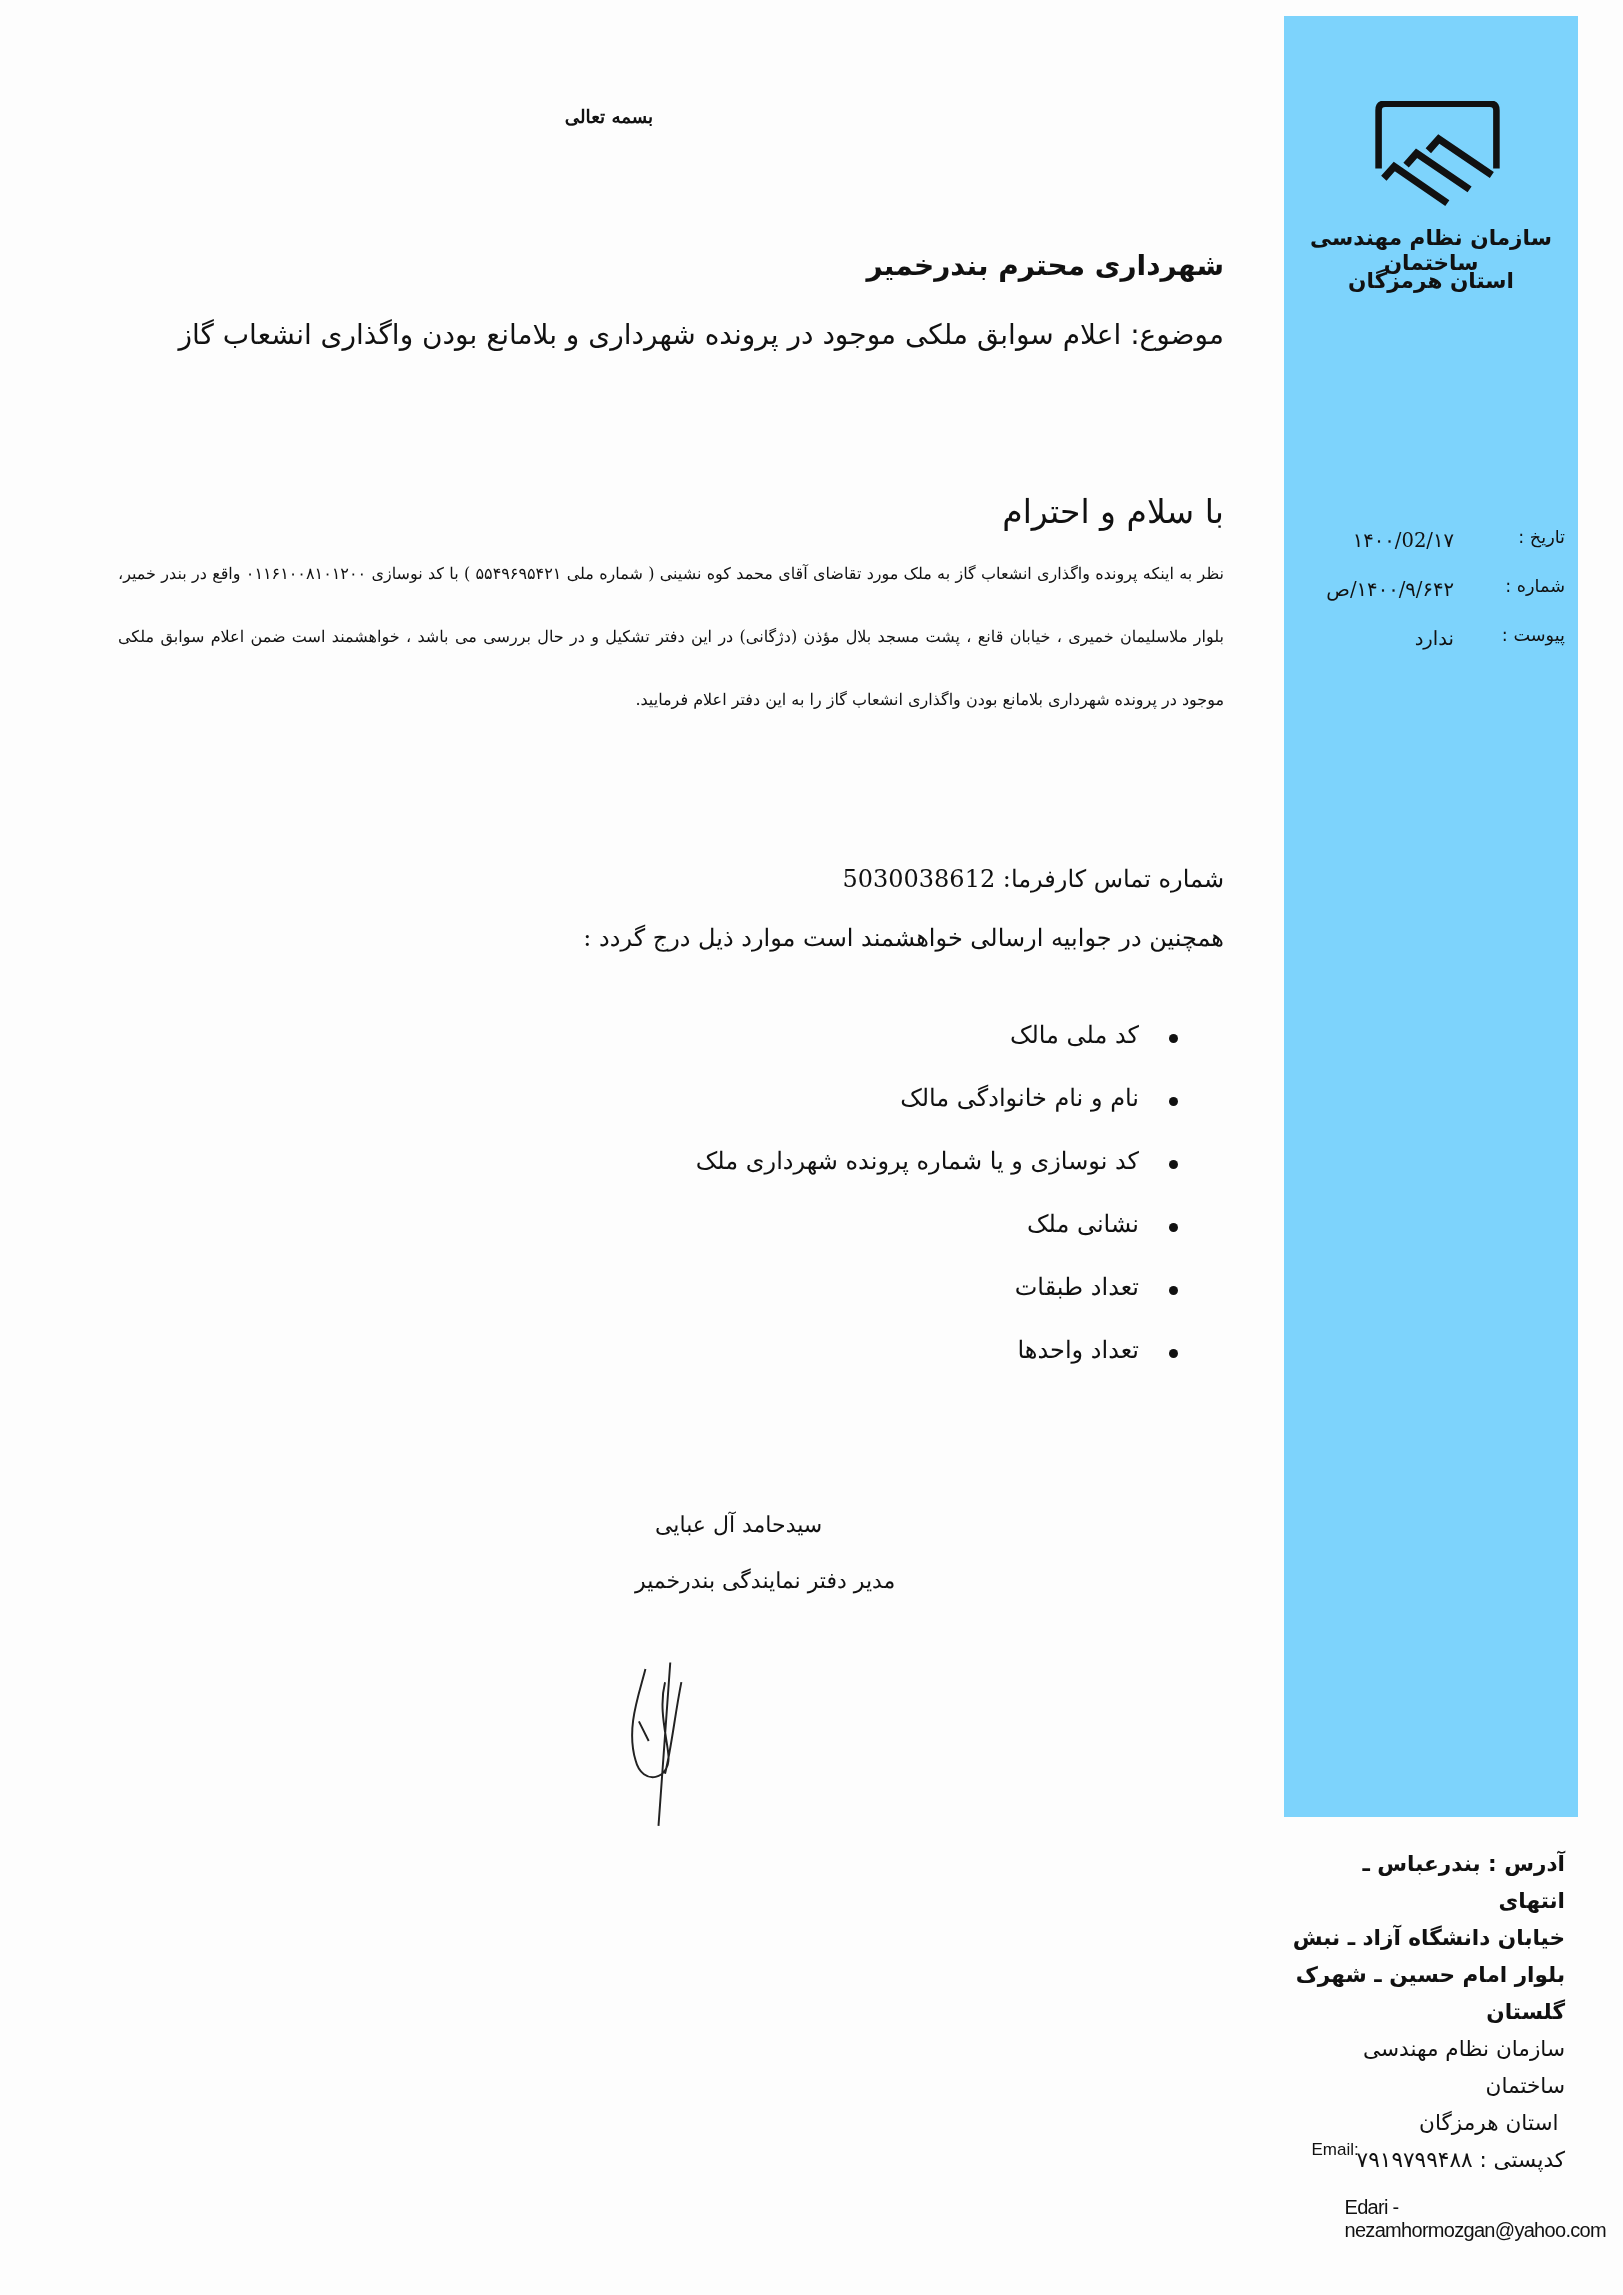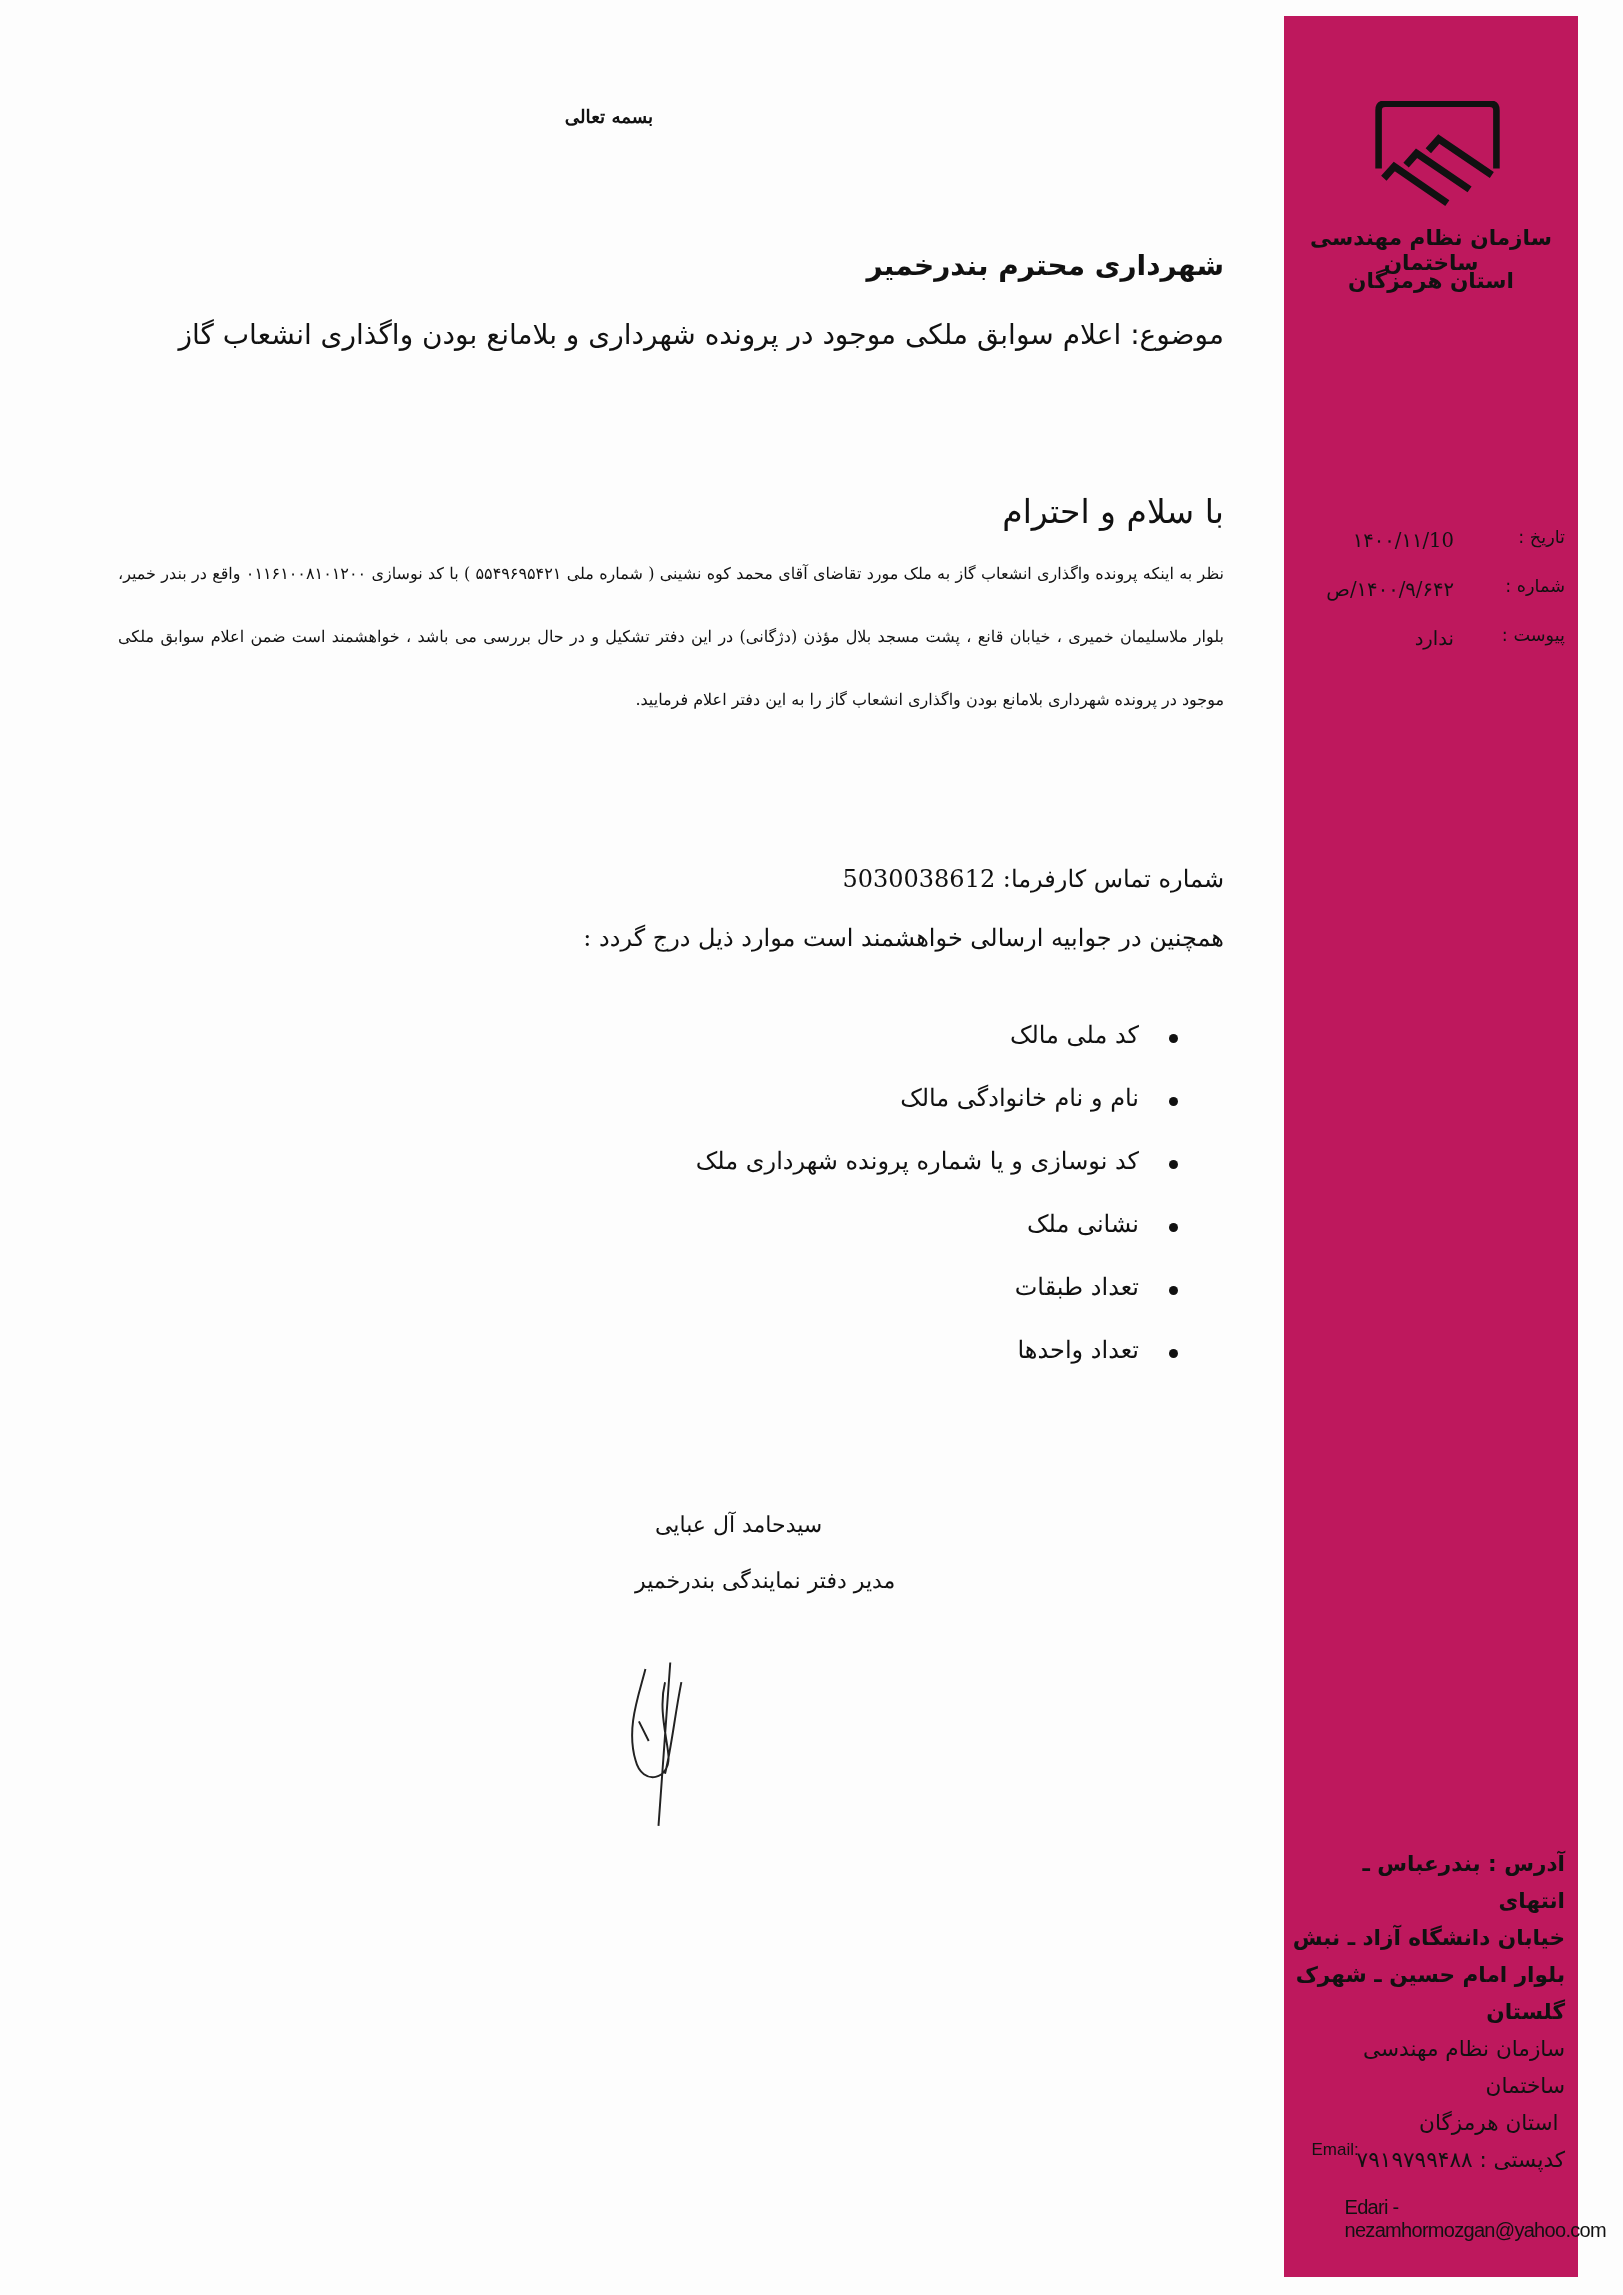--- a/index.html
+++ b/index.html
@@ -6,22 +6,22 @@
     body {
       width: 1623px; height: 2295px; position: relative; overflow: hidden;
       background: #fdfdfd;
       font-family: "DejaVu Serif", "Liberation Serif", serif;
       color: #111;
     }
     .page { position: absolute; inset: 0; }
 
     
     .sidebar {
-      position: absolute; left: 1284px; top: 15.7px; width: 294px; height: 2261px;
-      background: #be185d;
+      position: absolute; left: 1284px; top: 15.7px; width: 294px; height: 1801px;
+      background: #7dd3fc;
     }
     .logo {
       position: absolute; left: 88px; top: 85px; width: 131px; height: 108px;
     }
     .org-name {
       position: absolute; left: 0; width: 294px; text-align: center; direction: rtl;
       font-family: "DejaVu Sans", "Liberation Sans", sans-serif;
       font-weight: bold; color: #111;
     }
     .org-name.l1 { top: 209px; font-size: 21.6px; }
@@ -138,21 +138,21 @@
       <path d="M18 118 L34 100 L115 156" fill="none" stroke="#111" stroke-width="11"></path>
       <path d="M52 98 L68 80 L149 135" fill="none" stroke="#111" stroke-width="11"></path>
       <path d="M86 76 L102 58 L183 113" fill="none" stroke="#111" stroke-width="11"></path>
     </svg>
     <div class="org-name l1">سازمان نظام مهندسی ساختمان</div>
     <div class="org-name l2">استان هرمزگان</div>
 
     <div class="meta">
       <div class="meta-row" style="top:511px">
         <span class="meta-label">تاریخ :</span>
-        <span class="meta-value">۱۴۰۰/۱۱/10</span>
+        <span class="meta-value">۱۴۰۰/02/۱۷</span>
       </div>
       <div class="meta-row" style="top:560px">
         <span class="meta-label">شماره :</span>
         <span class="meta-value">۱۴۰۰/۹/۶۴۲/ص</span>
       </div>
       <div class="meta-row" style="top:609px">
         <span class="meta-label">پیوست :</span>
         <span class="meta-value">ندارد</span>
       </div>
     </div>

